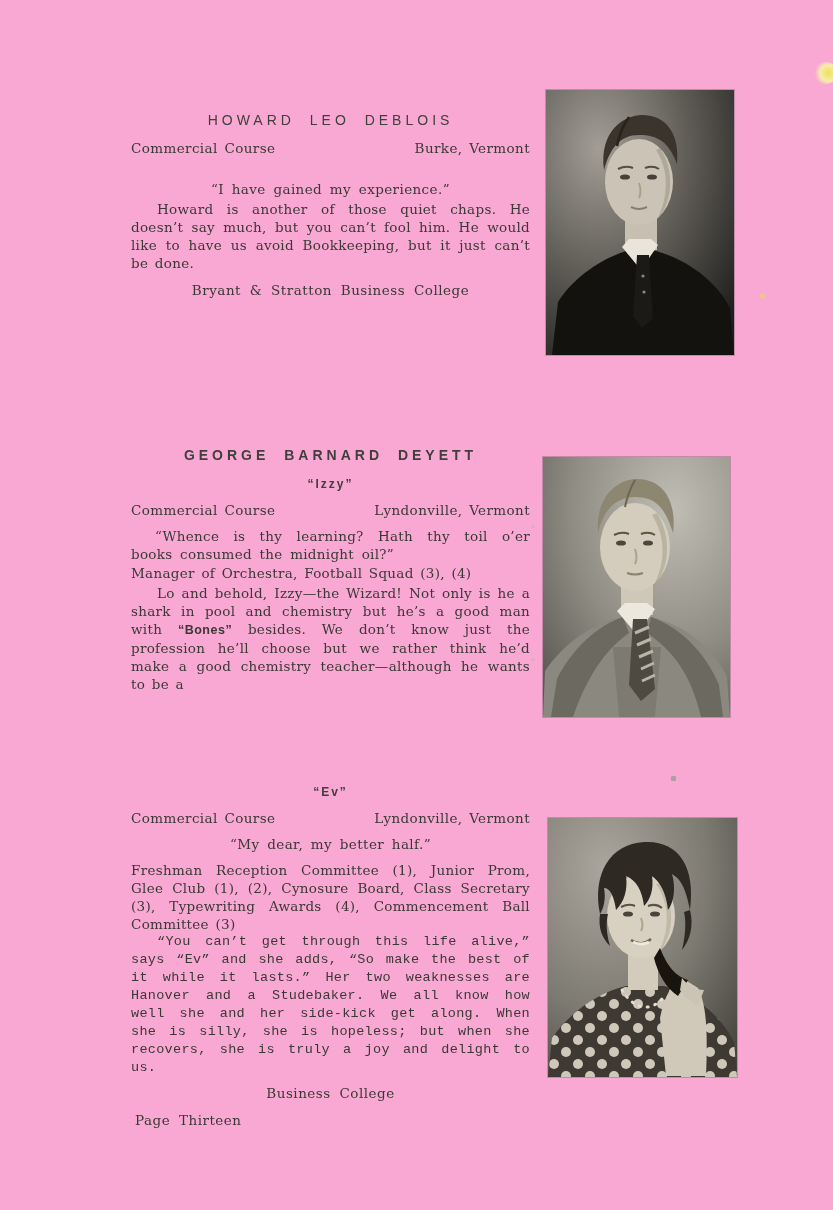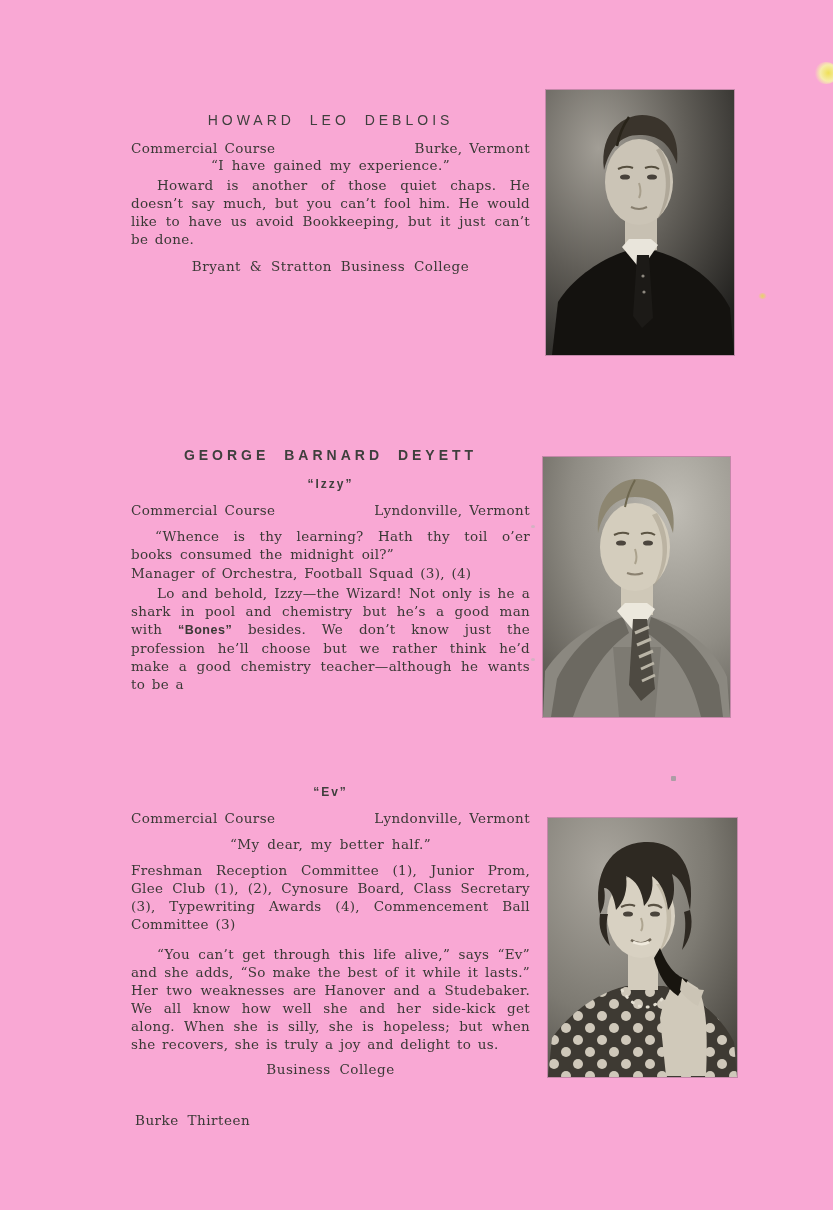--- a/index.html
+++ b/index.html
@@ -31,21 +31,21 @@
   }
   .course-row{
     display:flex;justify-content:space-between;
     font-size:13.5px;line-height:17px;
     margin-top:12px;
     letter-spacing:.4px;word-spacing:2px;
   }
   .quote-center{
     text-align:center;
     font-size:13.5px;line-height:17px;
-    margin-top:0;
+    margin-top:24px;
     letter-spacing:.4px;word-spacing:3px;
   }
   .quote-para{
     font-size:13.5px;line-height:18px;
     text-align:justify;text-indent:24px;
     margin-top:8px;
     letter-spacing:.3px;word-spacing:3px;
   }
   .activities{
     font-size:13.5px;line-height:18px;
@@ -181,21 +181,21 @@
   </div>
 
   <div class="entry-text" style="top:771px;">
     <div class="nickname" style="margin-top:14px;">“Ev”</div>
     <div class="course-row" style="margin-top:11px;">
       <span>Commercial Course</span>
       <span>Lyndonville, Vermont</span>
     </div>
     <div class="quote-center" style="margin-top:9px;">“My dear, my better half.”</div>
     <div class="activities" style="margin-top:8px;">Freshman Reception Committee (1), Junior Prom, Glee Club (1), (2), Cynosure Board, Class Secretary (3), Typewriting Awards (4), Commencement Ball Committee (3)</div>
-    <div class="bio" style="margin-top:12px;">“You can’t get through this life alive,” says “Ev” and she adds, “So make the best of it while it lasts.”  Her two weaknesses are Hanover and a Studebaker.  We all know how well she and her side-kick get along.  When she is silly, she is hopeless; but when she recovers, she is truly a joy and delight to us.</div>
+    <div class="bio" style="margin-top:0;font-family:Liberation Mono, monospace;">“You can’t get through this life alive,” says “Ev” and she adds, “So make the best of it while it lasts.”  Her two weaknesses are Hanover and a Studebaker.  We all know how well she and her side-kick get along.  When she is silly, she is hopeless; but when she recovers, she is truly a joy and delight to us.</div>
     <div class="school-line" style="margin-top:8px;">Business College</div>
   </div>
 
   <div class="photo" style="left:548px;top:818px;width:189px;height:259px;">
     <svg viewBox="0 0 189 259" preserveAspectRatio="none">
       <defs>
         <radialGradient id="p3bg" cx="30%" cy="20%" r="100%">
           <stop offset="0%" stop-color="#aaa69e"></stop>
           <stop offset="55%" stop-color="#7d7a72"></stop>
           <stop offset="100%" stop-color="#45423c"></stop>
@@ -222,21 +222,21 @@
       <path d="M100,88 q8,-3 14,2" stroke="#5a5244" stroke-width="2" fill="none"></path>
       <path d="M93,100 q3,8 0,13" stroke="#ada490" stroke-width="2" fill="none"></path>
       <path d="M83,122 q10,7 20,-1" stroke="#6d6455" stroke-width="2.5" fill="none"></path>
       <path d="M85,124 q9,4 16,0" stroke="#efe9dc" stroke-width="3" fill="none"></path>
       <path d="M118,258 L112,200 C116,178 124,166 134,160 L150,170 C158,186 160,210 158,258 Z" fill="#d0c9ba"></path>
       <path d="M112,130 C120,150 128,158 140,162 L130,178 C118,170 110,156 106,140 Z" fill="#18150f"></path>
       <path d="M134,160 C140,168 148,172 156,172 L150,188 C142,184 136,178 132,172 Z" fill="#cbc4b5"></path>
     </svg>
   </div>
 
-  <div class="page-number">Burke Thirteen</div>
+  <div class="page-number">Page Thirteen</div>
 
   <div class="artifact art-yellow-big"></div>
   <div class="artifact art-yellow-small"></div>
   <div class="artifact art-gray-dot"></div>
   <div class="artifact art-gutter-speck" style="left:531px;top:525px;"></div>
   <div class="artifact art-gutter-speck" style="left:531px;top:658px;"></div>
 
 </div>
 
 </body></html>

